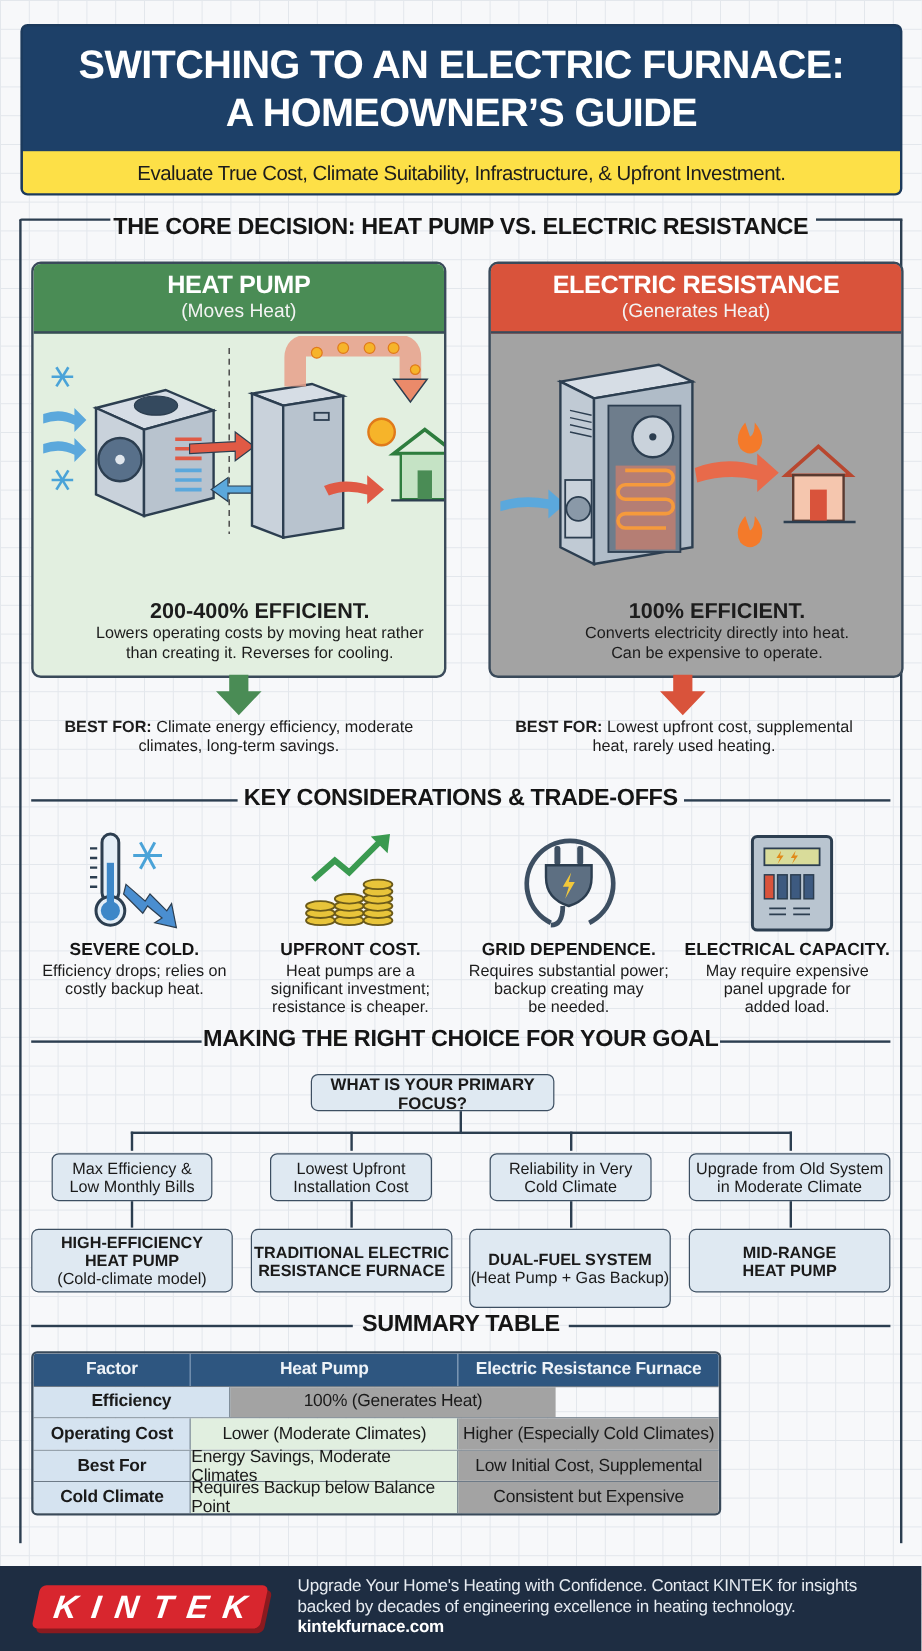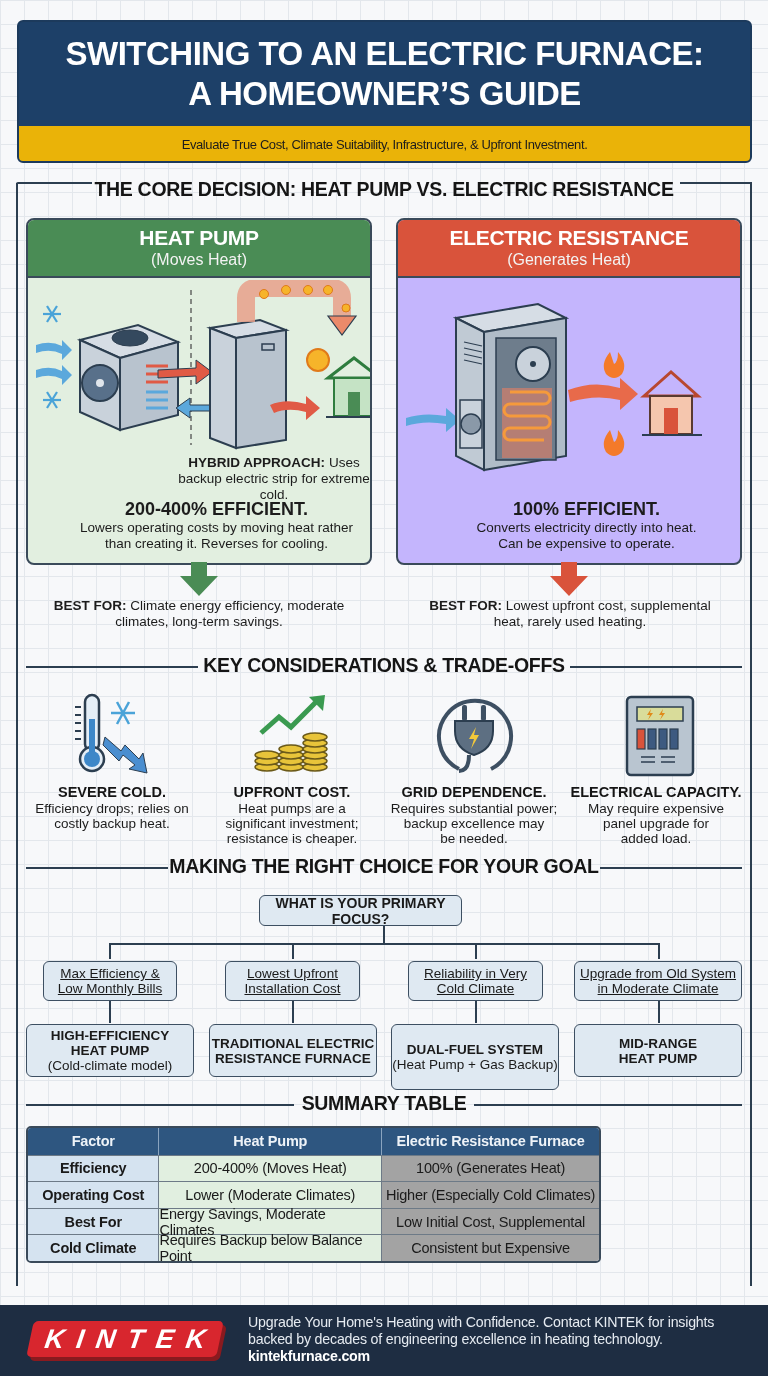--- a/index.html
+++ b/index.html
@@ -20,21 +20,21 @@
     position: absolute; left: 17px; top: 20px; width: 735px; height: 143px;
     border-radius: 6px; overflow: hidden; border: 2px solid #1c3a5c;
     background: #1d4068;
   }
   .header-title {
     height: 104px; display: flex; flex-direction: column; align-items: center; justify-content: center;
     color: #fff; font-weight: bold; font-size: 33px; line-height: 40px; text-align: center;
     letter-spacing: -0.5px;
   }
   .header-sub {
-    height: 37px; background: #eab308; color: #1c1c1c; font-size: 13px;
+    height: 37px; background: #fde047; color: #1c1c1c; font-size: 17px;
     display: flex; align-items: center; justify-content: center; letter-spacing: -0.4px;
   }
 
   
   .frame-left, .frame-right {
     position: absolute; top: 183px; width: 2px; height: 1103px; background: #2c3e50;
   }
   .frame-left { left: 16px; }
   .frame-right { left: 750px; }
   .frame-top-l { position: absolute; left: 16px; top: 182px; width: 76px; height: 2px; background: #2c3e50; border-top-left-radius: 4px; }
@@ -46,21 +46,21 @@
   }
   .section-title span { background: transparent; padding: 0 10px; }
   .hline { position: absolute; height: 2px; background: #2c3e50; }
 
   
   .card {
     position: absolute; top: 218px; width: 346px; height: 347px;
     border: 2px solid #3a4a5a; border-radius: 8px; overflow: hidden;
   }
   .card-hp { left: 26px; background: #e2efe0; }
-  .card-er { left: 396px; background: #c4b5fd; }
+  .card-er { left: 407px; background: #a3a3a3; }
   .card-head {
     height: 58px; display: flex; flex-direction: column; align-items: center; justify-content: center;
     color: #fff; border-bottom: 2px solid #3a4a5a;
   }
   .card-hp .card-head { background: #4a8c55; }
   .card-er .card-head { background: #d9533b; }
   .card-title { font-weight: bold; font-size: 21px; letter-spacing: -0.3px; line-height: 24px; }
   .card-sub { font-size: 16px; line-height: 20px; color: #f3f3f3; }
   .illus { position: absolute; left: 0; top: 60px; width: 342px; height: 210px; }
   .card-note {
@@ -88,21 +88,21 @@
   .consid .ttl { font-weight: bold; font-size: 14.5px; line-height: 17px; margin-top: 4px; color: #151515; }
   .consid .desc { font-size: 13.5px; line-height: 15px; color: #1c1c1c; }
 
   
   .fc-box {
     position: absolute; background: #dfe9f2; border: 1.5px solid #3d4f62; border-radius: 6px;
     display: flex; flex-direction: column; align-items: center; justify-content: center; text-align: center;
     color: #1a1a1a;
   }
   .fc-q { font-weight: bold; font-size: 14px; }
-  .fc-goal { font-size: 13.5px; line-height: 15px; text-decoration: underline; }
+  .fc-goal { font-size: 13.5px; line-height: 15px; }
   .fc-res { font-size: 13.5px; line-height: 15px; }
   .fc-res b { font-weight: bold; display: block; }
   .fc-line { position: absolute; background: #2c3e50; }
 
   
   .tbl {
     position: absolute; left: 26px; top: 1126px; width: 575px;
     border: 2px solid #3a4a5a; border-radius: 5px; overflow: hidden;
     border-collapse: separate; border-spacing: 0;
   }
@@ -220,23 +220,20 @@
 
     <path d="M242,125 Q258,118 278,124 L278,116 L292,128 L278,140 L278,132 Q260,127 246,133 Z" fill="#e05a45"></path>
 
     <g>
       <polygon points="300,98 326,78 352,98" fill="none" stroke="#2e7d3e" stroke-width="3"></polygon>
       <rect x="306" y="98" width="40" height="38" fill="#c5e3c5" stroke="#2e7d3e" stroke-width="2"></rect>
       <rect x="320" y="112" width="12" height="24" fill="#4a8c55"></rect>
       <line x1="298" y1="137" x2="354" y2="137" stroke="#2c3e50" stroke-width="2"></line>
     </g>
   </svg>
-  <div class="card-note">
-    <b>HYBRID APPROACH:</b><span> Uses backup electric strip for extreme cold.</span>
-  </div>
   <div class="card-eff" style="top:278px;">
     <span class="big">200-400% EFFICIENT.</span>
     <span style="display:block">Lowers operating costs by moving heat rather</span>
     <span style="display:block">than creating it. Reverses for cooling.</span>
   </div>
 </div>
 
 <div class="card card-er">
   <div class="card-head">
     <div class="card-title">ELECTRIC RESISTANCE</div>
@@ -359,21 +356,21 @@
       <path d="M30,76 A36,36 0 1 1 62,76" fill="none" stroke="#3d4f62" stroke-width="4"></path>
       <path d="M40,62 Q40,78 30,78" fill="none" stroke="#3d4f62" stroke-width="4"></path>
       <rect x="33" y="12" width="5" height="16" rx="2" fill="#3d4f62"></rect>
       <rect x="52" y="12" width="5" height="16" rx="2" fill="#3d4f62"></rect>
       <path d="M26,28 h38 v10 q0,18 -19,24 q-19,-6 -19,-24 Z" fill="#5d6f82" stroke="#2c3e50" stroke-width="2"></path>
       <polygon points="47,34 40,46 45,46 42,56 50,42 45,42" fill="#f2c83a"></polygon>
     </svg>
   </div>
   <div class="ttl">GRID DEPENDENCE.</div>
   <div class="desc">Requires substantial power;</div>
-  <div class="desc">backup excellence may</div>
+  <div class="desc">backup creating may</div>
   <div class="desc">be needed.</div>
 </div>
 
 <div class="consid" style="left:566px;">
   <div class="ico">
     <svg width="90" height="84" viewBox="0 0 90 84">
       <rect x="16" y="4" width="66" height="78" rx="4" fill="#b9c5d0" stroke="#2c3e50" stroke-width="2.5"></rect>
       <rect x="26" y="14" width="46" height="14" fill="#d9dc9a" stroke="#2c3e50" stroke-width="1.5"></rect>
       <polygon points="40,16 36,22 39,22 37,27 42,20 39,20" fill="#e08a1a"></polygon>
       <polygon points="52,16 48,22 51,22 49,27 54,20 51,20" fill="#e08a1a"></polygon>
@@ -452,21 +449,20 @@
 </div>
 
 <div class="tbl">
   <div class="tbl-row tbl-head">
     <div class="tbl-cell c1">Factor</div>
     <div class="tbl-cell c2">Heat Pump</div>
     <div class="tbl-cell c3">Electric Resistance Furnace</div>
   </div>
   <div class="tbl-row tbl-body">
     <div class="tbl-cell c1">Efficiency</div>
-    <div class="tbl-cell c2">200-400% (Moves Heat)</div>
     <div class="tbl-cell c3">100% (Generates Heat)</div>
   </div>
   <div class="tbl-row tbl-body">
     <div class="tbl-cell c1">Operating Cost</div>
     <div class="tbl-cell c2">Lower (Moderate Climates)</div>
     <div class="tbl-cell c3">Higher (Especially Cold Climates)</div>
   </div>
   <div class="tbl-row tbl-body">
     <div class="tbl-cell c1">Best For</div>
     <div class="tbl-cell c2">Energy Savings, Moderate Climates</div>

